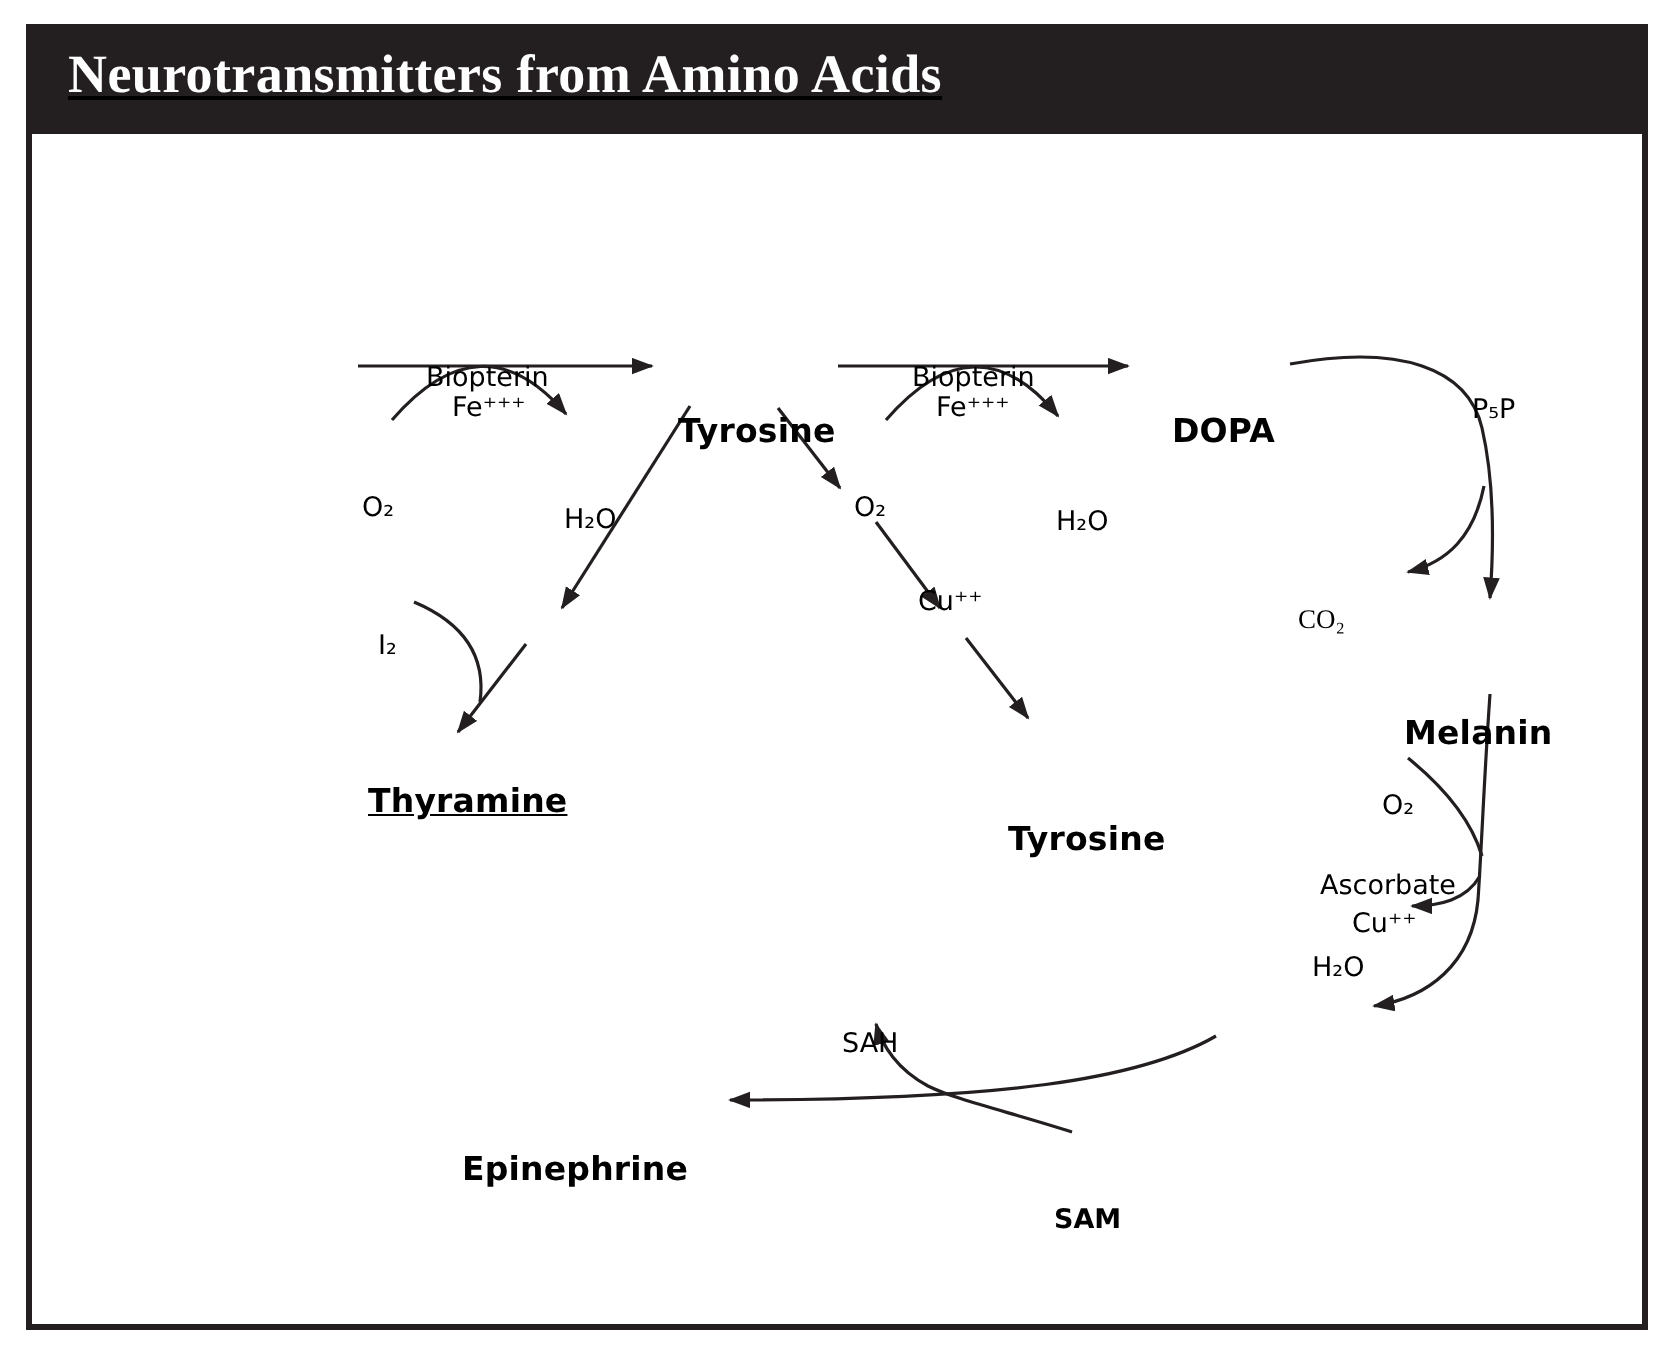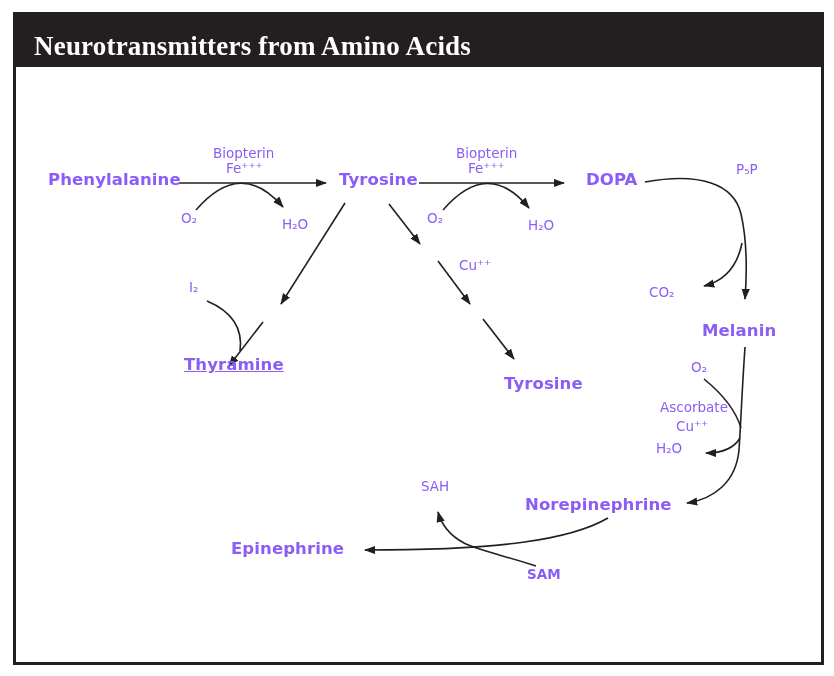--- a/index.html
+++ b/index.html
@@ -17,21 +17,22 @@
   }
   .title-bar {
     position: absolute;
     left: 13px;
     top: 12px;
     width: 811px;
     height: 52px;
     background: #231f20;
     box-sizing: border-box;
     display: flex;
-    align-items: flex-end;
+    align-items: center;
+    text-decoration: underline;
   }
   .title-bar h1 {
     margin: 0;
     padding: 0 0 2px 21px;
     color: #fefefe;
     font-family: "Liberation Serif", "DejaVu Serif", serif;
     font-weight: bold;
     font-size: 27px;
     letter-spacing: 0.2px;
     white-space: nowrap;
@@ -49,23 +50,24 @@
   svg.wires {
     position: absolute;
     left: 0;
     top: 0;
     width: 834px;
     height: 676px;
     pointer-events: none;
   }
   .lbl {
     position: absolute;
-    color: #8b5cf6;
+    color: #000000;
     white-space: nowrap;
     line-height: 1.05;
+    margin-top: 36px;
   }
   .met {
     font-weight: bold;
     font-size: 16.5px;
     letter-spacing: 0.1px;
   }
   .cof {
     font-weight: normal;
     font-size: 13.5px;
   }
@@ -108,39 +110,37 @@
 
       <path d="M 745 347 C 742 390 741 420 739 450 C 736 482 714 499 687 503" marker-end="url(#ah)"></path>
       <path d="M 704 379 C 720 392 735 408 741 428"></path>
       <path d="M 740 438 C 733 450 720 453 706 453" marker-end="url(#ah)"></path>
 
       <path d="M 608 518 C 570 540 500 550 365 550" marker-end="url(#ah)"></path>
       <path d="M 536 566 C 505 556 478 550 464 543 C 449 535 441 523 438 512" marker-end="url(#ah)"></path>
     </g>
   </svg>
 
-  <div class="lbl met" style="left:48px;  top:171px;">Phenylalanine</div>
   <div class="lbl met" style="left:339px; top:171px;">Tyrosine</div>
   <div class="lbl met" style="left:586px; top:171px;">DOPA</div>
   <div class="lbl met" style="left:702px; top:322px;">Melanin</div>
   <div class="lbl met" style="left:184px; top:356px;text-decoration:underline;">Thyramine</div>
   <div class="lbl met" style="left:504px; top:375px;">Tyrosine</div>
-  <div class="lbl met" style="left:525px; top:496px;">Norepinephrine</div>
   <div class="lbl met" style="left:231px; top:540px;">Epinephrine</div>
 
   <div class="lbl cof" style="left:213px; top:146px;">Biopterin</div>
   <div class="lbl cof" style="left:226px; top:161px;">Fe⁺⁺⁺</div>
   <div class="lbl cof" style="left:181px; top:211px;">O₂</div>
   <div class="lbl cof" style="left:282px; top:217px;">H₂O</div>
   <div class="lbl cof" style="left:456px; top:146px;">Biopterin</div>
   <div class="lbl cof" style="left:468px; top:161px;">Fe⁺⁺⁺</div>
   <div class="lbl cof" style="left:427px; top:211px;">O₂</div>
   <div class="lbl cof" style="left:528px; top:218px;">H₂O</div>
   <div class="lbl cof" style="left:736px; top:162px;">P₅P</div>
-  <div class="lbl cof" style="left:649px; top:285px;">CO₂</div>
+  <div class="lbl cof" style="left:649px; top:267px;font-family:Liberation Serif, serif;">CO₂</div>
   <div class="lbl cof" style="left:189px; top:280px;">I₂</div>
   <div class="lbl cof" style="left:459px; top:258px;">Cu⁺⁺</div>
   <div class="lbl cof" style="left:691px; top:360px;">O₂</div>
   <div class="lbl cof" style="left:660px; top:400px;">Ascorbate</div>
   <div class="lbl cof" style="left:676px; top:419px;">Cu⁺⁺</div>
   <div class="lbl cof" style="left:656px; top:441px;">H₂O</div>
   <div class="lbl cof" style="left:421px; top:479px;">SAH</div>
   <div class="lbl cof" style="left:527px; top:567px;font-weight:bold;">SAM</div>
 
 </div>

